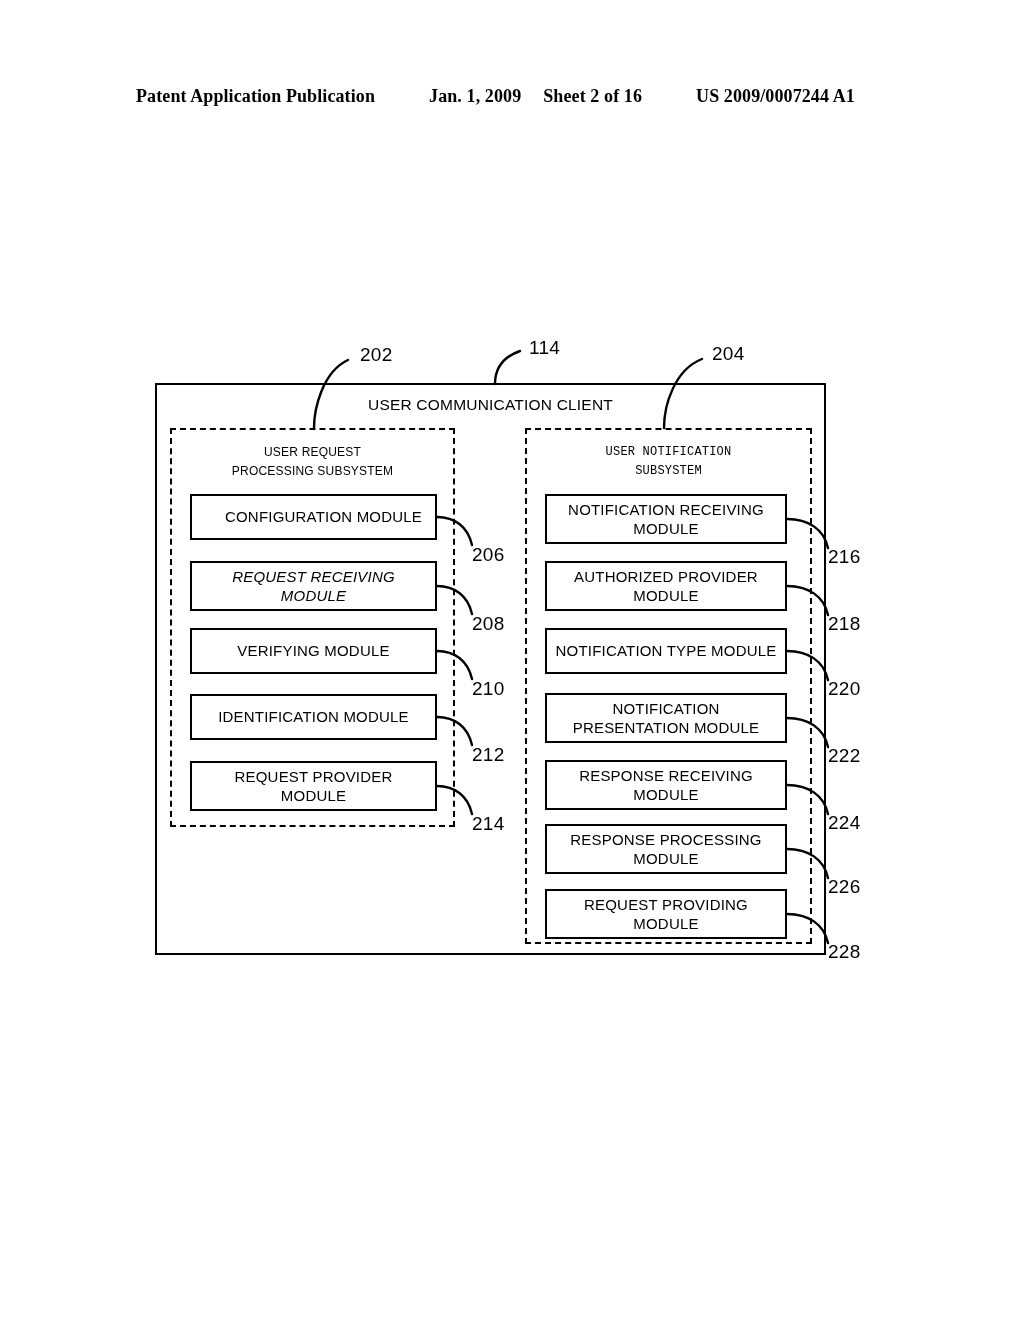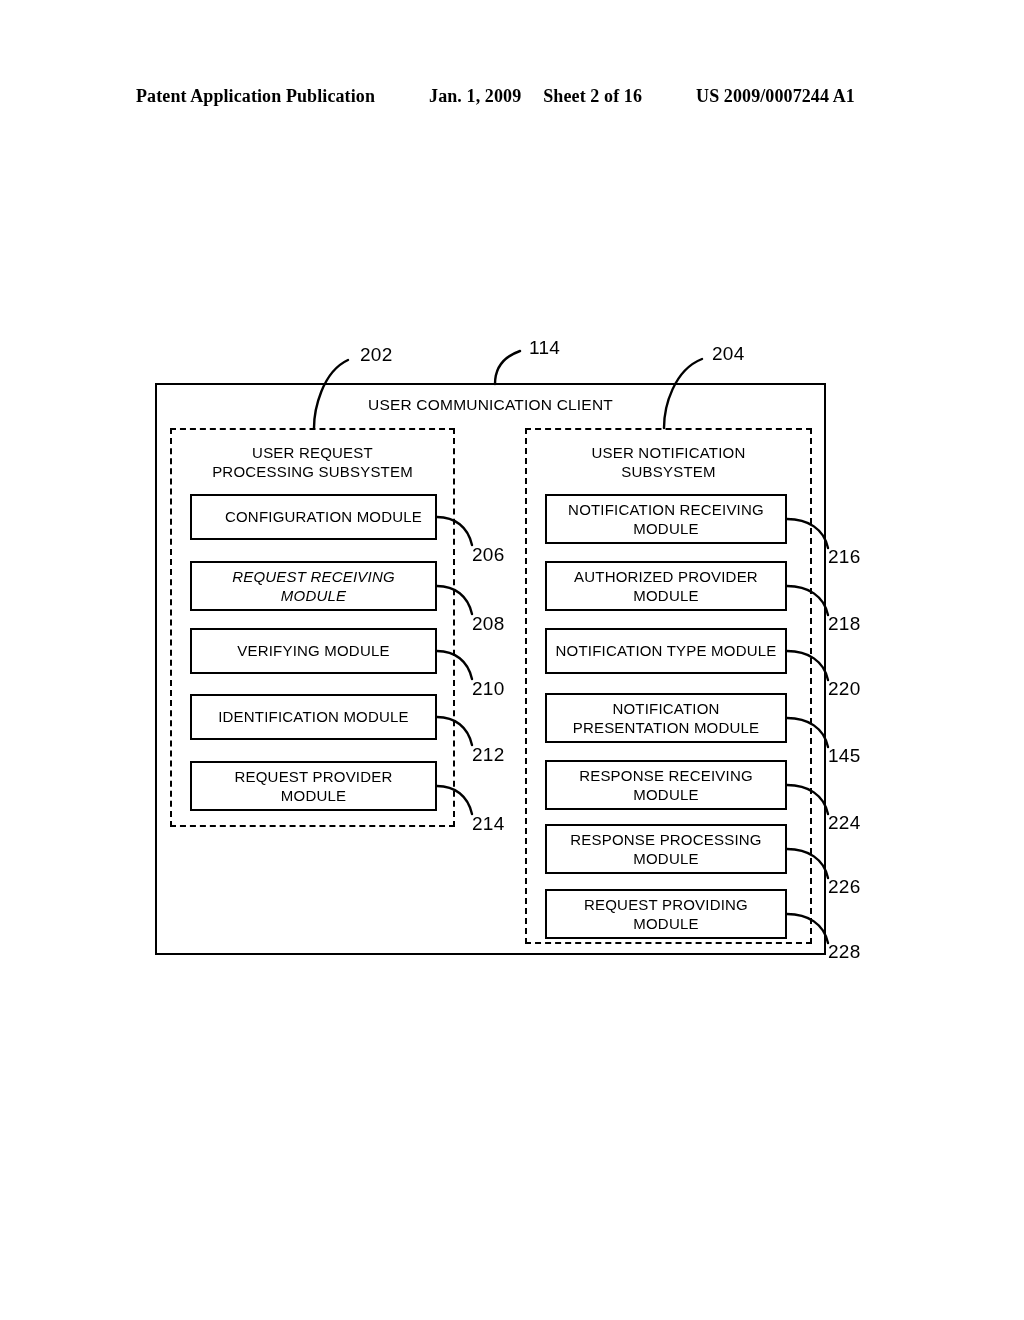--- a/index.html
+++ b/index.html
@@ -85,21 +85,21 @@
   #subsystem-right {
     left: 525px;
     top: 428px;
     width: 287px;
     height: 516px;
   }
 
   .subsystem-title {
     position: absolute;
     text-align: center;
-    font-size: 15px;
+    font-size: 12px;
     line-height: 19px;
     letter-spacing: 0.2px;
     white-space: nowrap;
   }
   #subsystem-left-title {
     left: 170px;
     top: 443px;
     width: 285px;
   }
   #subsystem-right-title {
@@ -169,21 +169,21 @@
 <div id="figure">
 
   <div id="outer-box"></div>
   <div id="client-title">USER COMMUNICATION CLIENT</div>
 
   <div class="subsystem" id="subsystem-left"></div>
   <div class="subsystem" id="subsystem-right"></div>
 
   <div class="subsystem-title" id="subsystem-left-title" style="white-space: pre-line;">USER REQUEST
 PROCESSING SUBSYSTEM</div>
-  <div class="subsystem-title" id="subsystem-right-title" style="white-space: pre-line;">USER NOTIFICATION
+  <div class="subsystem-title" id="subsystem-right-title" style="white-space: pre-line; font-family: Liberation Mono, monospace;">USER NOTIFICATION
 SUBSYSTEM</div>
 
   <div class="module col-left" style="top:494px;height:46px">
     <span style="white-space: pre-line; margin-left: 20px;">CONFIGURATION MODULE</span>
   </div>
   <div class="module col-left" style="top:561px;height:50px">
     <span style="white-space: pre-line; font-style: italic;">REQUEST RECEIVING
 MODULE</span>
   </div>
   <div class="module col-left" style="top:628px;height:46px">
@@ -256,18 +256,18 @@
 
   <div class="ref" style="left:472px;top:544px">206</div>
   <div class="ref" style="left:472px;top:613px">208</div>
   <div class="ref" style="left:472px;top:678px">210</div>
   <div class="ref" style="left:472px;top:744px">212</div>
   <div class="ref" style="left:472px;top:813px">214</div>
 
   <div class="ref" style="left:828px;top:546px">216</div>
   <div class="ref" style="left:828px;top:613px">218</div>
   <div class="ref" style="left:828px;top:678px">220</div>
-  <div class="ref" style="left:828px;top:745px">145</div>
+  <div class="ref" style="left:828px;top:745px">222</div>
   <div class="ref" style="left:828px;top:812px">224</div>
   <div class="ref" style="left:828px;top:876px">226</div>
   <div class="ref" style="left:828px;top:941px">228</div>
 
 </div>
 
 </body></html>

